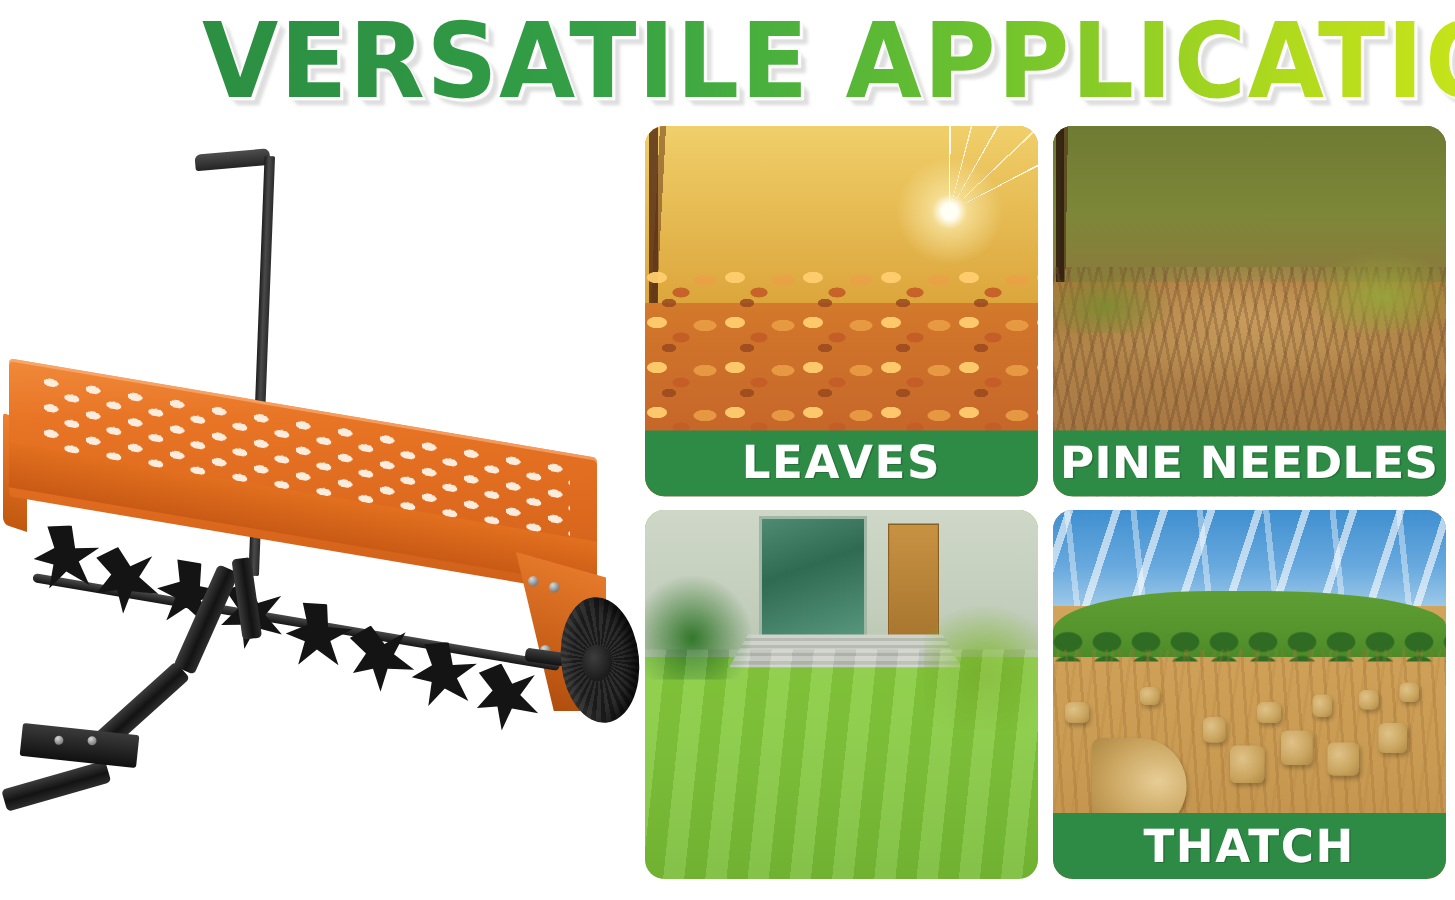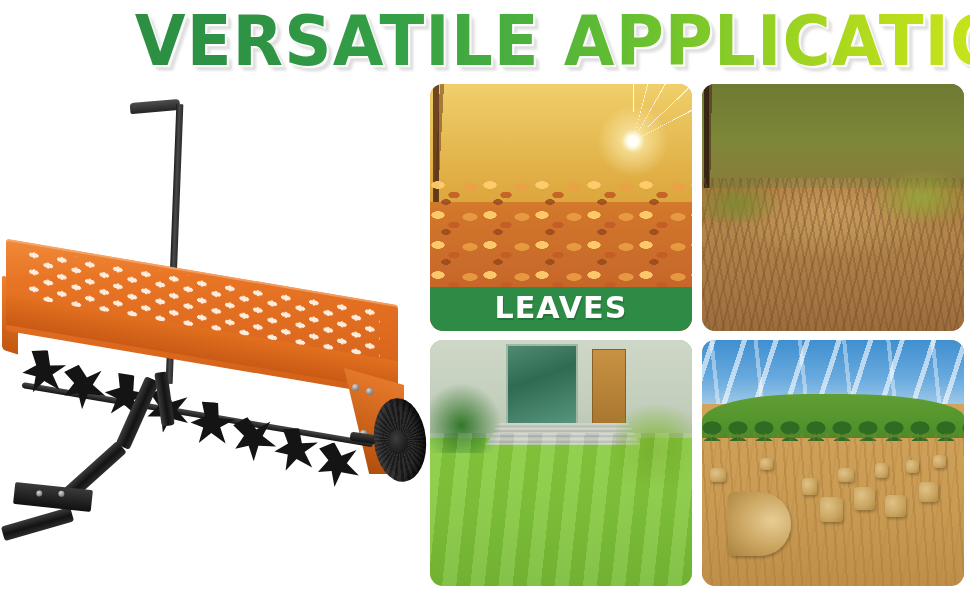--- a/index.html
+++ b/index.html
@@ -432,20 +432,23 @@
   </div>
 
   <div class="card">
     <div class="card-photo">
       <div class="ph-pine">
         <div class="pines"></div>
         <div class="path"></div>
         <div class="scrub-l"></div>
         <div class="scrub-r"></div>
       </div>
+    </div>
+    <div class="card-label">
+      <span class="card-label-text label-long">PINE NEEDLES</span>
     </div>
   </div>
 
   <div class="card">
     <div class="card-photo">
       <div class="ph-grass">
         <div class="house"></div>
         <div class="glass"></div>
         <div class="door"></div>
         <div class="steps"></div>
@@ -471,15 +474,18 @@
         <div class="bale" style="left:83%; top:58%; width:7%;  height:8%;"></div>
         <div class="bale" style="left:38%; top:56%; width:6%;  height:7%;"></div>
         <div class="bale" style="left:52%; top:52%; width:6%;  height:6%;"></div>
         <div class="bale" style="left:66%; top:50%; width:5%;  height:6%;"></div>
         <div class="bale" style="left:78%; top:49%; width:5%;  height:5%;"></div>
         <div class="bale" style="left:88%; top:47%; width:5%;  height:5%;"></div>
         <div class="bale" style="left:3%;  top:52%; width:6%;  height:6%;"></div>
         <div class="bale" style="left:22%; top:48%; width:5%;  height:5%;"></div>
       </div>
     </div>
+    <div class="card-label">
+      <span class="card-label-text">THATCH</span>
+    </div>
   </div>
 
 </div>
 
 </body></html>

